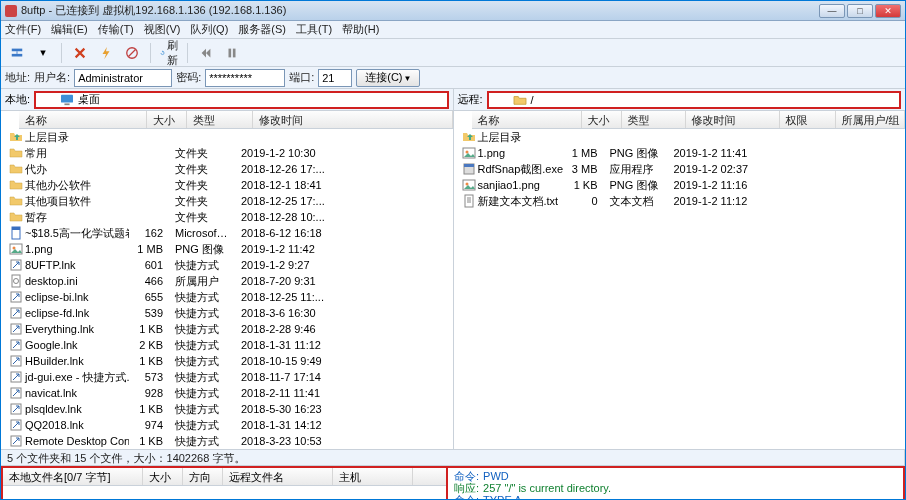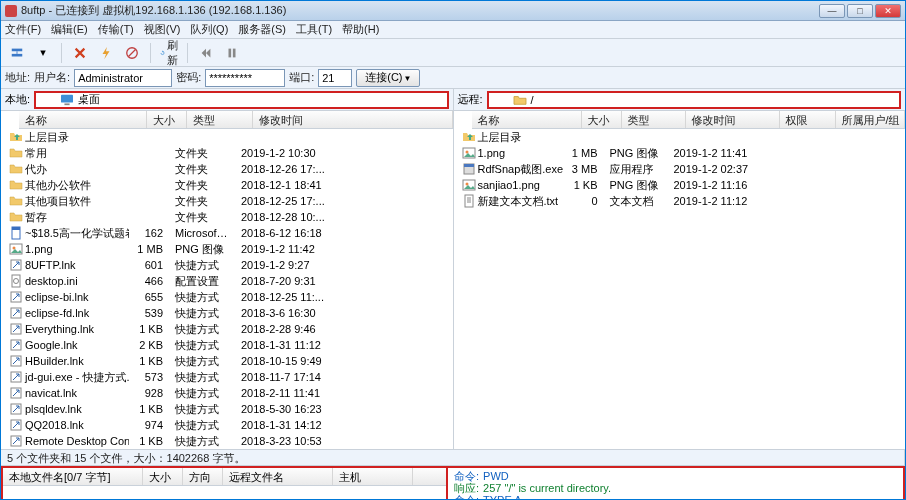--- a/index.html
+++ b/index.html
@@ -285,21 +285,21 @@
         </div>
         <div class="row">
           <div class="cell lc-name">
             <svg class="ico" viewBox="0 0 14 14">
               <rect x="3" y="1" width="8" height="12" fill="#fff" stroke="#888"></rect>
               <circle cx="7" cy="7" r="2.5" fill="none" stroke="#888"></circle>
             </svg>
             <span>desktop.ini</span>
           </div>
           <div class="cell lc-size">466</div>
-          <div class="cell lc-type">配置设置</div>
+          <div class="cell lc-type">所属用户</div>
           <div class="cell lc-date">2018-7-20 9:31</div>
         </div>
         <div class="row">
           <div class="cell lc-name">
             <svg class="ico" viewBox="0 0 14 14">
               <rect x="2" y="2" width="10" height="10" fill="#fff" stroke="#888"></rect>
               <path d="M4 10 L10 4 M7 4 L10 4 L10 7" stroke="#36a" fill="none"></path>
             </svg>
             <span>eclipse-bi.lnk</span>
           </div>

